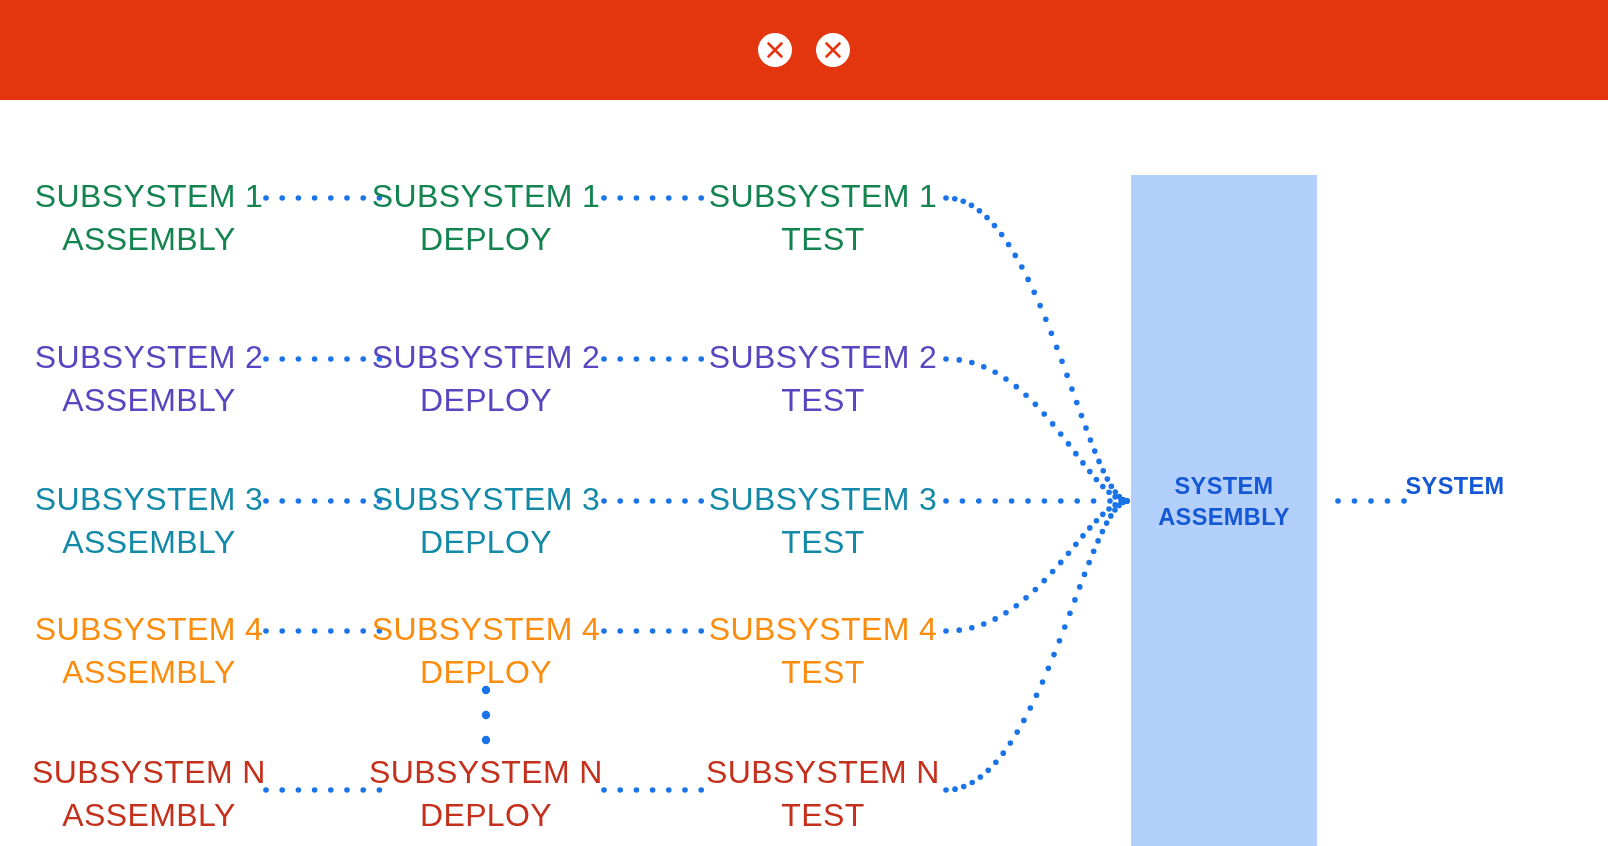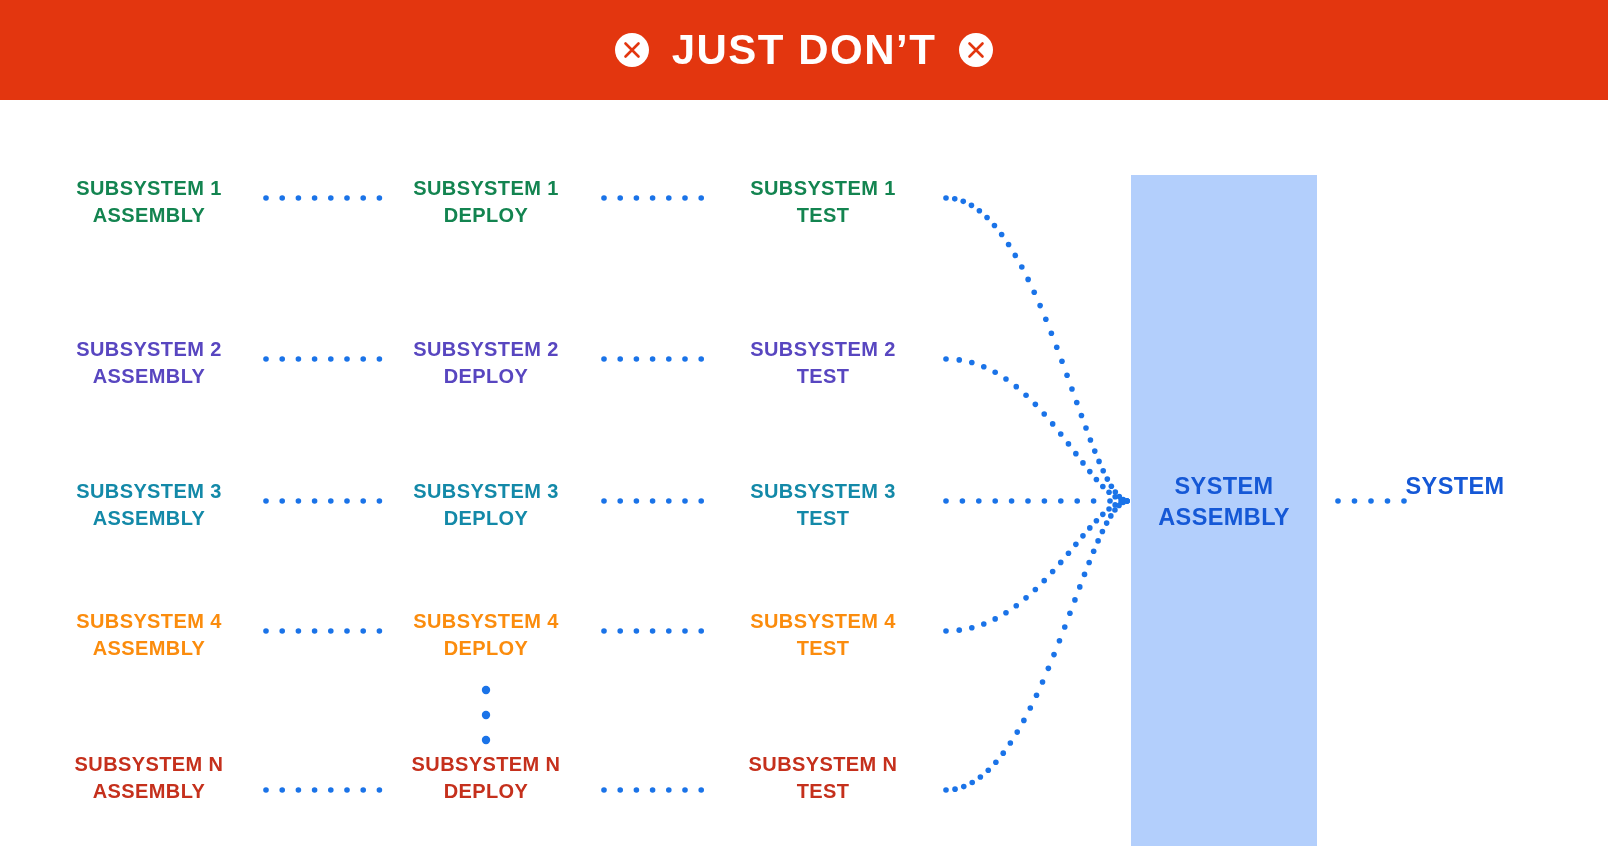--- a/index.html
+++ b/index.html
@@ -50,22 +50,22 @@
   #flow {
     position: absolute;
     left: 0;
     top: 100px;
     width: 1608px;
     height: 746px;
   }
 
   .node {
     position: absolute;
-    font-size: 20px;
-    font-weight: bold;
+    font-size: 32px;
+    font-weight: normal;
     letter-spacing: 0.4px;
     line-height: 1.33;
     white-space: nowrap;
   }
   .node.col1 { text-align: center; }
   .node.col2 { text-align: center; }
   .node.col3 { text-align: center; }
 
   
   .node-inner { display: block; }
@@ -117,21 +117,20 @@
 </head>
 <body>
 
 <div id="page">
 
   <div id="banner" style="background: rgb(227, 54, 15);">
     <svg class="x-badge" viewBox="0 0 36 36">
       <circle cx="18" cy="18" r="17" fill="#ffffff"></circle>
       <path d="M11.5 11.5 L24.5 24.5 M24.5 11.5 L11.5 24.5" stroke="#e3360f" stroke-width="2.6" stroke-linecap="round"></path>
     </svg>
-    <span class="banner-title">JUST DON’T</span>
     <svg class="x-badge" viewBox="0 0 36 36">
       <circle cx="18" cy="18" r="17" fill="#ffffff"></circle>
       <path d="M11.5 11.5 L24.5 24.5 M24.5 11.5 L11.5 24.5" stroke="#e3360f" stroke-width="2.6" stroke-linecap="round"></path>
     </svg>
   </div>
 
   <div id="flow">
 
     <div id="system-box" style="background: rgb(179, 207, 252);"></div>
 

